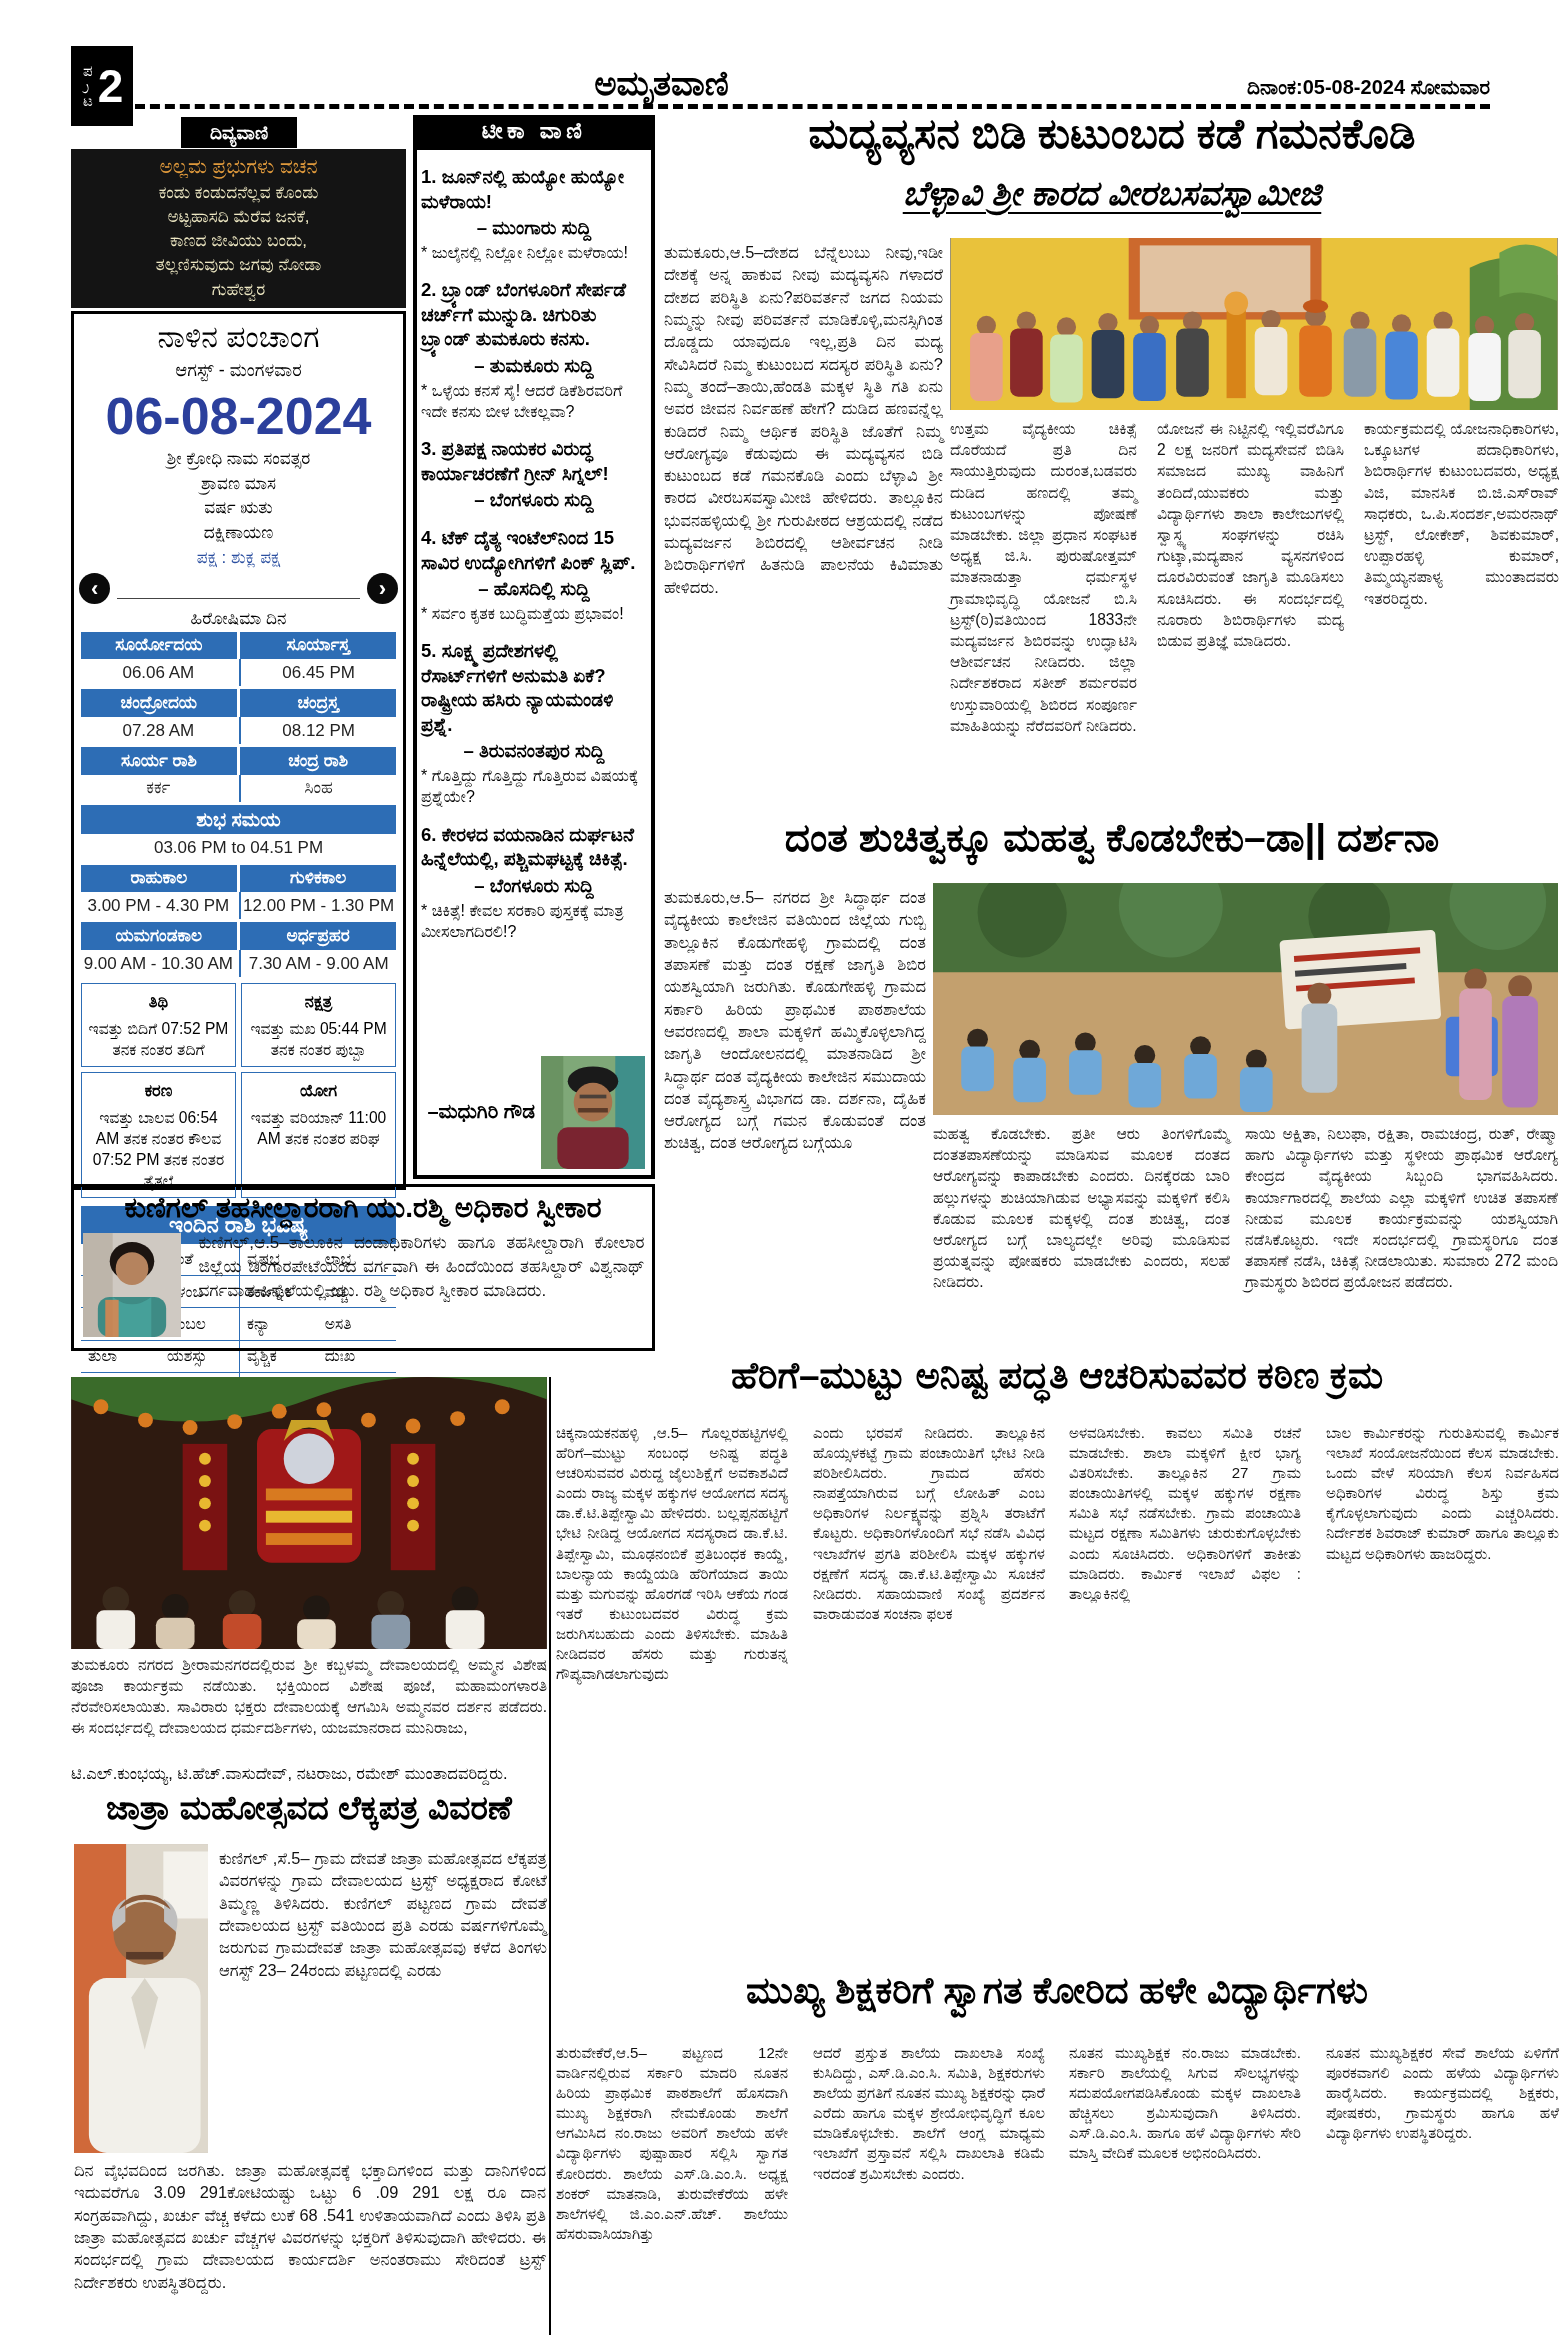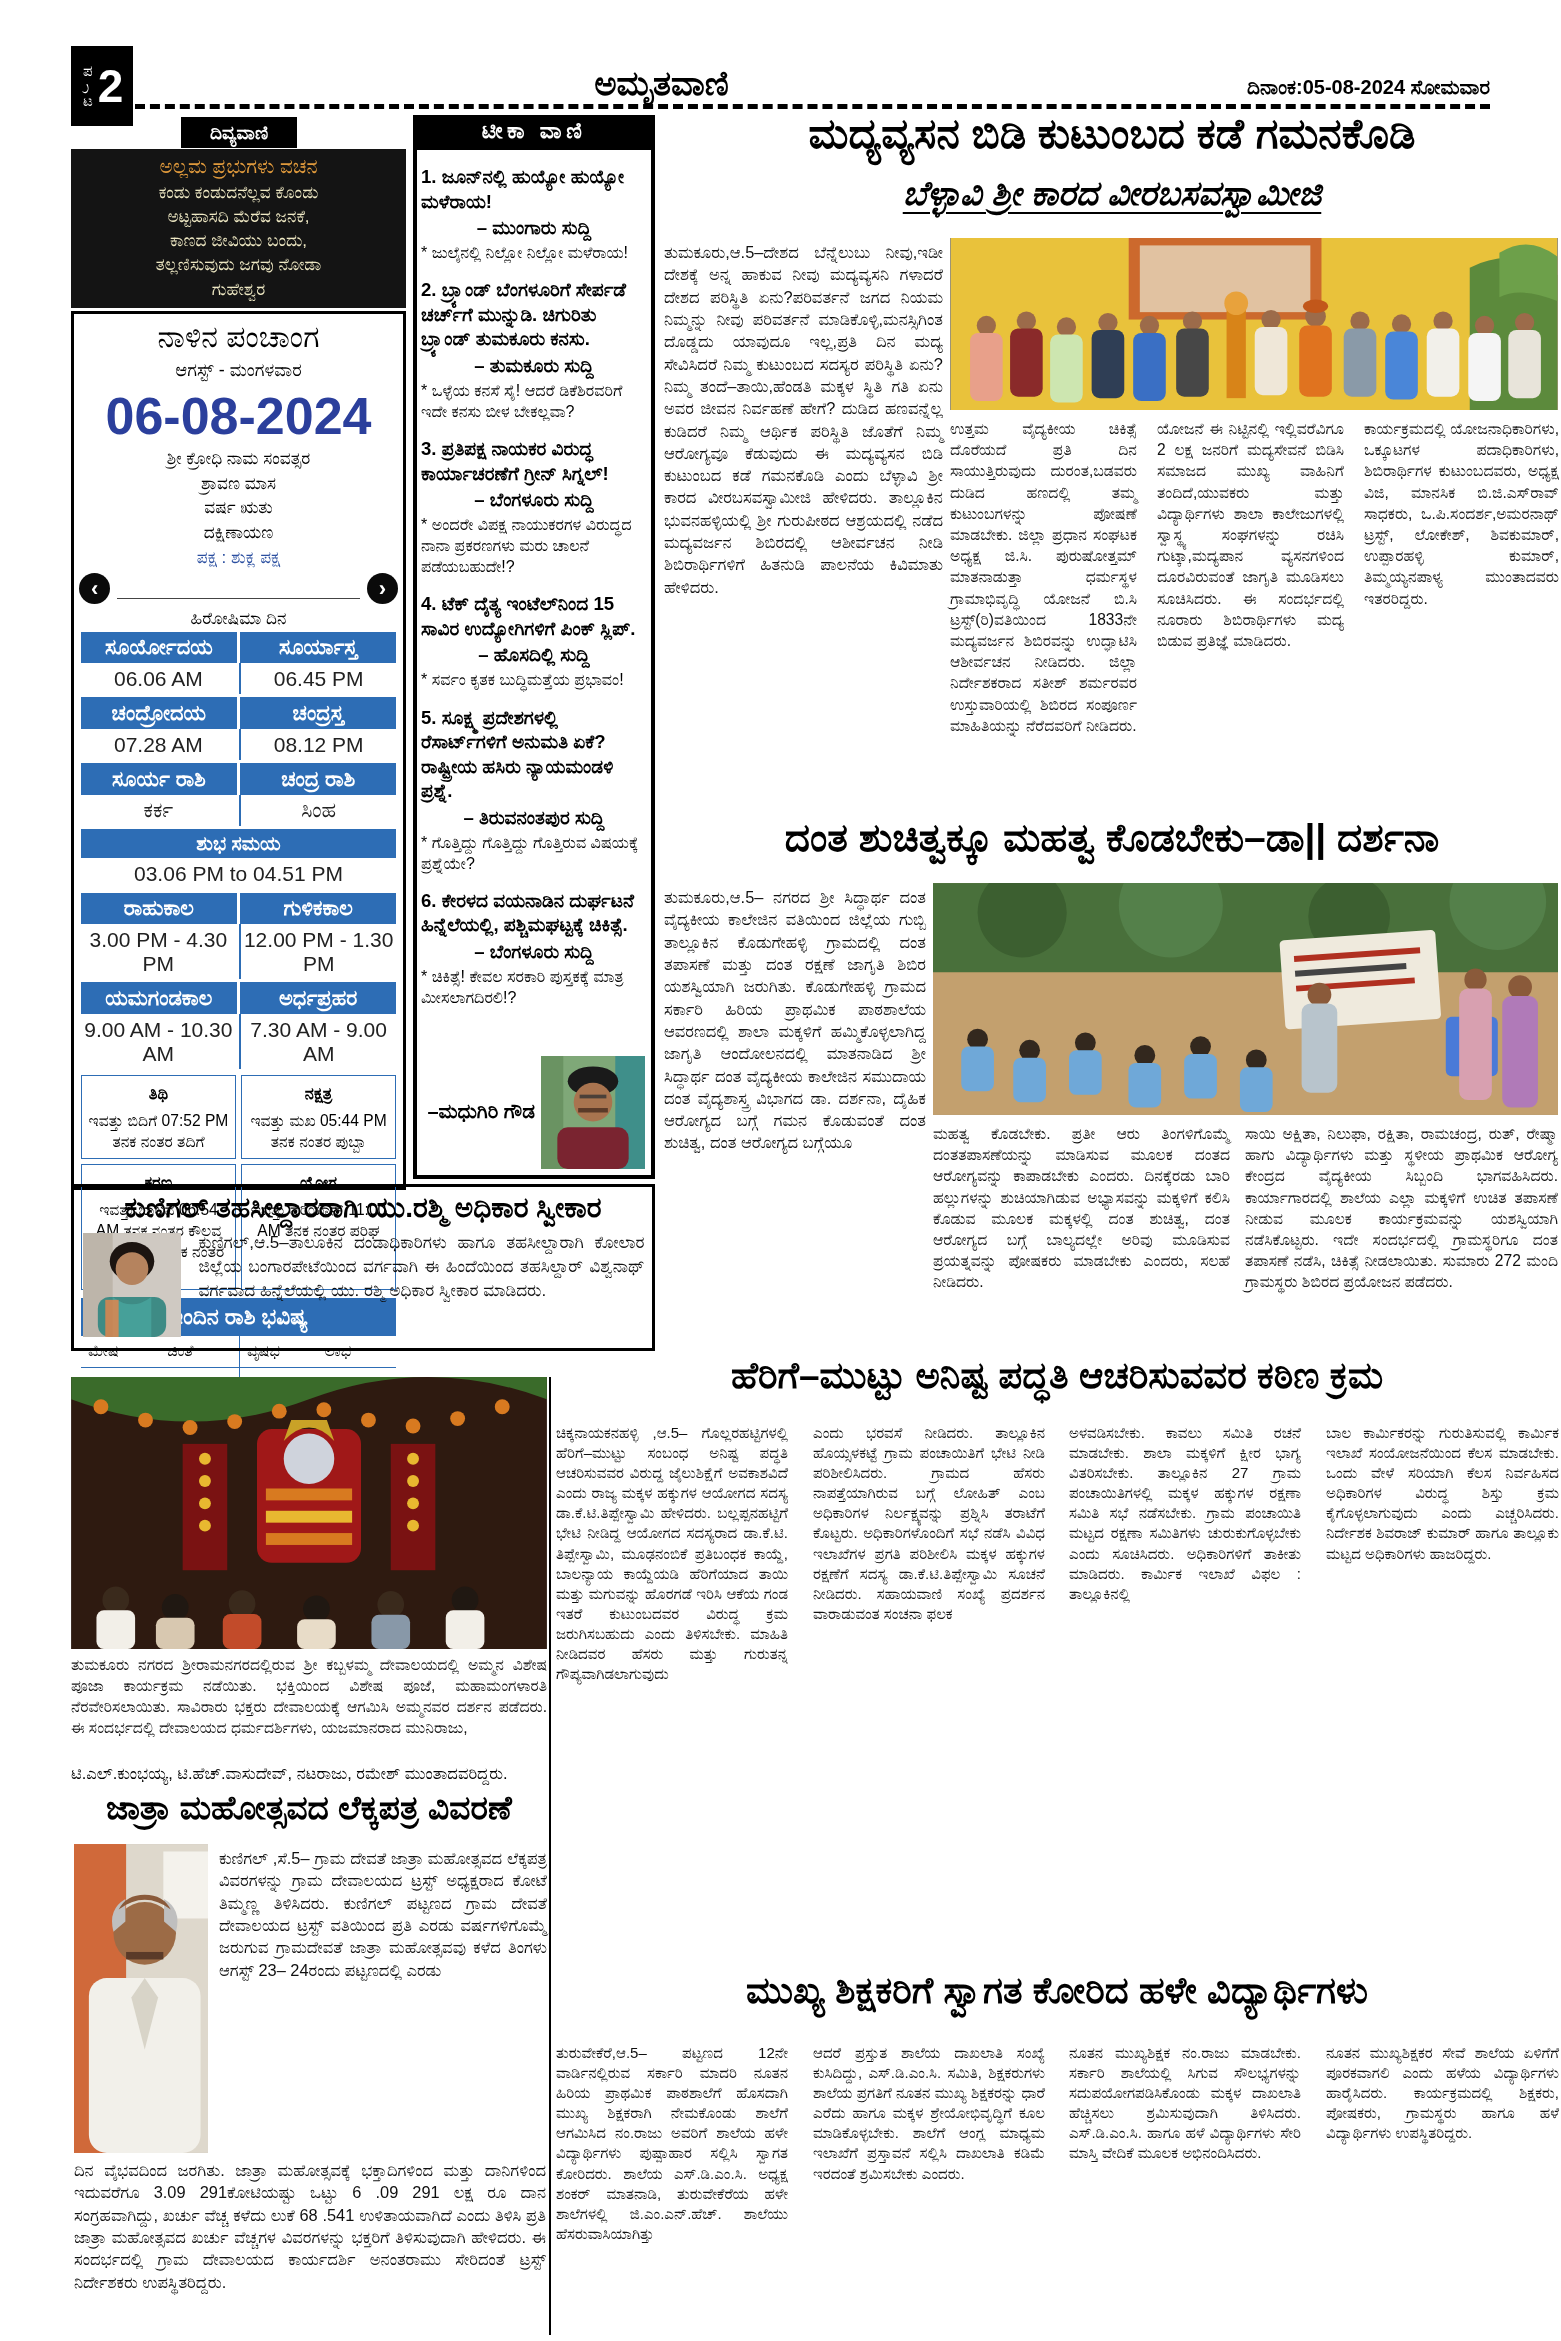--- a/index.html
+++ b/index.html
@@ -7,21 +7,21 @@
        font-family:"Liberation Sans","DejaVu Sans",sans-serif;color:#000;}
   .abs{position:absolute;}
   .center{text-align:center;}
   .hl{font-weight:900;color:#000;text-align:center;line-height:1.15;}
   .bodytxt{font-size:15.6px;line-height:1.36;text-align:justify;color:#101010;}
   .smalltxt{font-size:15px;line-height:1.34;text-align:justify;color:#101010;}
   
   .blackpanel{background:#141414;color:#efe9c4;}
   .pbox{border:3.7px solid #000;background:#fff;box-sizing:border-box;}
   .prow{display:flex;gap:3px;margin-top:3px;}
-  .pcell{flex:1;text-align:center;padding:3.7px 1.5px;font-size:21px;}
+  .pcell{flex:1;text-align:center;padding:3.7px 1.5px;font-size:17px;}
   .phead{background:#2d6db5;color:#fff;font-weight:700;}
   .pval{background:#fff;color:#222;}
   .pval.r{border-left:2.2px solid #2d6db5;}
   .detailgrid{display:grid;grid-template-columns:1fr 1fr;gap:4.5px;margin-top:6px;border-radius:30px;}
   .dcell{border:1.9px solid #2d6db5;padding:6px 4.5px;text-align:center;font-size:15.6px;line-height:1.35;}
   .dcell .dl{font-weight:800;font-size:16.4px;margin-bottom:6px;}
   .rashibar{background:#2d6db5;color:#fff;font-weight:800;font-size:21.6px;text-align:center;
             padding:6px 0;margin-top:7.4px;}
   .rrow{display:flex;border-bottom:1.5px solid #2d6db5;}
   .rrow:last-child{border-bottom:none;}
@@ -204,21 +204,20 @@
   <div class="t-text" style="margin-top:3px;">1. ಜೂನ್‌ನಲ್ಲಿ ಹುಯ್ಯೋ ಹುಯ್ಯೋ ಮಳೆರಾಯ!</div>
   <div class="t-src">– ಮುಂಗಾರು ಸುದ್ದಿ</div>
   <div class="t-com">* ಜುಲೈನಲ್ಲಿ ನಿಲ್ಲೋ ನಿಲ್ಲೋ ಮಳೆರಾಯ!</div>
 
   <div class="t-text">2. ಬ್ರ್ಯಾಂಡ್ ಬೆಂಗಳೂರಿಗೆ ಸೇರ್ಪಡೆ ಚರ್ಚ್‌ಗೆ ಮುನ್ನುಡಿ. ಚಿಗುರಿತು ಬ್ರ್ಯಾಂಡ್ ತುಮಕೂರು ಕನಸು.</div>
   <div class="t-src">– ತುಮಕೂರು ಸುದ್ದಿ</div>
   <div class="t-com">* ಒಳ್ಳೆಯ ಕನಸೆ ಸೈ! ಆದರೆ ಡಿಕೆಶಿರವರಿಗೆ ಇದೇ ಕನಸು ಬೀಳ ಬೇಕಲ್ಲವಾ?</div>
 
   <div class="t-text">3. ಪ್ರತಿಪಕ್ಷ ನಾಯಕರ ವಿರುದ್ಧ ಕಾರ್ಯಾಚರಣೆಗೆ ಗ್ರೀನ್ ಸಿಗ್ನಲ್!</div>
   <div class="t-src">– ಬೆಂಗಳೂರು ಸುದ್ದಿ</div>
-  <div class="t-com">* ಅಂದರೇ ವಿಪಕ್ಷ ನಾಯುಕರಗಳ ವಿರುದ್ಧದ ನಾನಾ ಪ್ರಕರಣಗಳು ಮರು ಚಾಲನೆ ಪಡೆಯಬಹುದೇ!?</div>
 
   <div class="t-text">4. ಟೆಕ್ ದೈತ್ಯ ಇಂಟೆಲ್‌ನಿಂದ 15 ಸಾವಿರ ಉದ್ಯೋಗಿಗಳಿಗೆ ಪಿಂಕ್ ಸ್ಲಿಪ್.</div>
   <div class="t-src">– ಹೊಸದಿಲ್ಲಿ ಸುದ್ದಿ</div>
   <div class="t-com">* ಸರ್ವಂ ಕೃತಕ ಬುದ್ಧಿಮತ್ತೆಯ ಪ್ರಭಾವಂ!</div>
 
   <div class="t-text">5. ಸೂಕ್ಷ್ಮ ಪ್ರದೇಶಗಳಲ್ಲಿ ರೆಸಾರ್ಟ್‌ಗಳಿಗೆ ಅನುಮತಿ ಏಕೆ? ರಾಷ್ಟ್ರೀಯ ಹಸಿರು ನ್ಯಾಯಮಂಡಳಿ ಪ್ರಶ್ನೆ.</div>
   <div class="t-src">– ತಿರುವನಂತಪುರ ಸುದ್ದಿ</div>
   <div class="t-com">* ಗೊತ್ತಿದ್ದು ಗೊತ್ತಿದ್ದು ಗೊತ್ತಿರುವ ವಿಷಯಕ್ಕೆ ಪ್ರಶ್ನೆಯೇ?</div>
 
   <div class="t-text">6. ಕೇರಳದ ವಯನಾಡಿನ ದುರ್ಘಟನೆ ಹಿನ್ನೆಲೆಯಲ್ಲಿ, ಪಶ್ಚಿಮಘಟ್ಟಕ್ಕೆ ಚಿಕಿತ್ಸೆ.</div>

